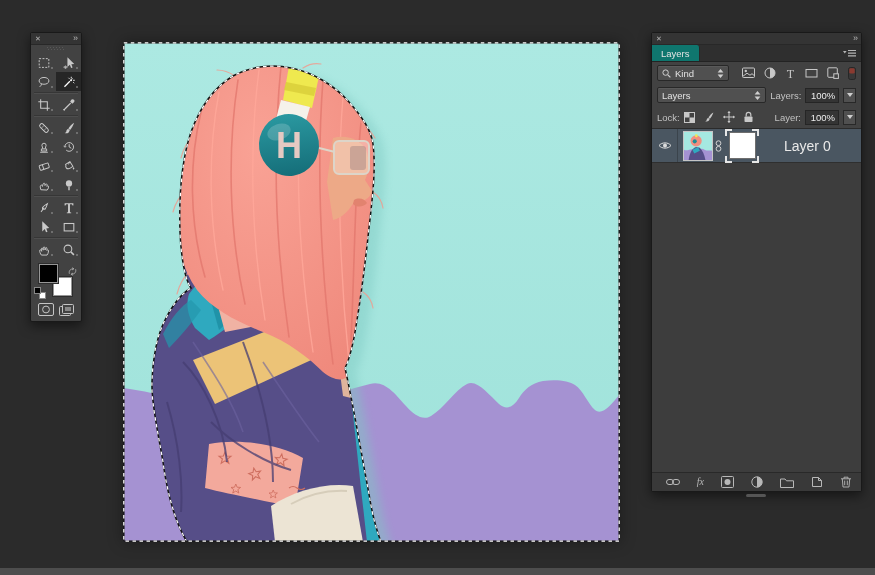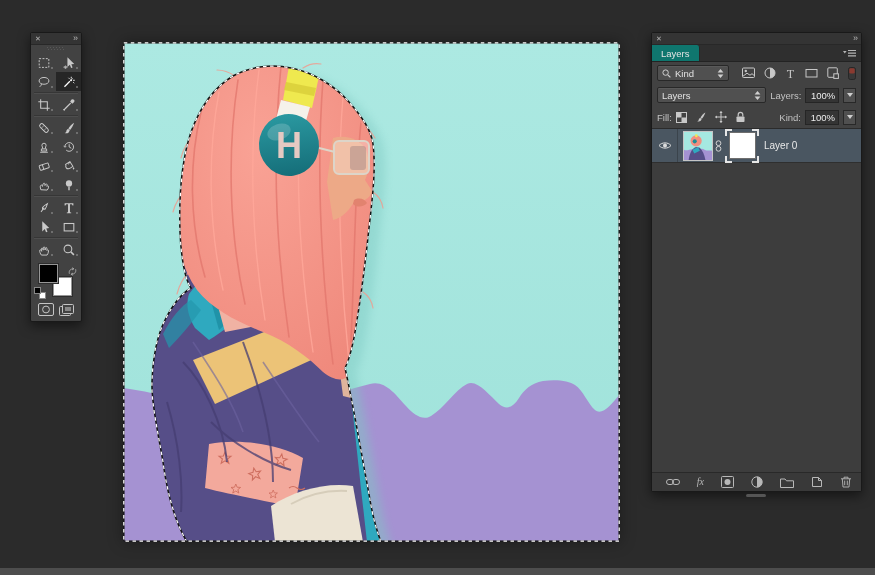--- a/index.html
+++ b/index.html
@@ -54,21 +54,21 @@
 .thumb{width:30px;height:30px;margin-left:5px;border:1px solid #c6c6c6;flex:none}
 .thumb svg{display:block}
 .linkicon{margin:0 2px;color:#d2d2d2;display:flex}
 .mask-wrap{position:relative;width:36px;height:36px;flex:none;display:flex;align-items:center;justify-content:center}
 .mask{width:27px;height:27px;background:#fff;border:1px solid #6e6e6e}
 .mc{position:absolute;width:7px;height:7px}
 .mc.tl{left:1px;top:1px;border-left:2px solid #e6e6e6;border-top:2px solid #e6e6e6}
 .mc.tr{right:1px;top:1px;border-right:2px solid #e6e6e6;border-top:2px solid #e6e6e6}
 .mc.bl{left:1px;bottom:1px;border-left:2px solid #e6e6e6;border-bottom:2px solid #e6e6e6}
 .mc.br{right:1px;bottom:1px;border-right:2px solid #e6e6e6;border-bottom:2px solid #e6e6e6}
-.layer-name{margin-left:4px;color:#e9e9e9;font-size:10px}
+.layer-name{margin-left:24px;color:#e9e9e9;font-size:14px}
 .bottombar{height:19px;background:#393939;border-top:1px solid #292929;display:flex;align-items:center;justify-content:flex-end;gap:17px;padding:0 9px;color:#b8b8b8}
 .fx{font-style:italic;font-size:10px;font-family:"Liberation Serif",serif;line-height:1}
 #panel-resize{position:absolute;left:746px;top:494px;width:20px;height:3px;background:#555;border-radius:2px}
 
 
 #canvas{position:absolute;left:123px;top:42px;width:497px;height:500px;box-shadow:0 0 14px rgba(0,0,0,.35)}
 #canvas svg{display:block}
 </style>
 </head>
 <body>
@@ -497,41 +497,41 @@
         </svg>
     </div>
     <span class="label">Layers:</span>
     <div class="valuebox">100%</div>
     <div class="dropbtn">
         <span class="caret"></span>
       </div>
   </div>
 
   <div class="ctrl-row">
-    <span class="label">Fill:</span>
+    <span class="label">Lock:</span>
     <div class="lockicons">
       <svg width="11" height="11" viewBox="0 0 11 11">
           <rect x=".5" y=".5" width="10" height="10" fill="none" stroke="currentColor"></rect>
           <rect x=".5" y=".5" width="5" height="5" fill="currentColor"></rect>
           <rect x="5.5" y="5.5" width="5" height="5" fill="currentColor"></rect>
         </svg>
       <svg width="12" height="12" viewBox="0 0 16 16">
           <path d="M13.8 2 C11 3.8 8.6 6.4 7.3 8.7 L9.2 10.4 C10.9 8.3 12.9 5 13.8 2 Z" fill="currentColor"></path>
           <path d="M7 9.2 C5.6 9.6 5.1 10.6 4.9 12 C4.8 13 4.1 13.3 3 13.7 C4.6 14.4 6.6 14.1 7.6 13 C8.4 12.1 8.7 10.8 8.9 10.3 Z" fill="currentColor"></path>
         </svg>
       <svg width="12" height="12" viewBox="0 0 12 12">
           <path d="M6 .5 V11.5 M.5 6 H11.5" stroke="currentColor"></path>
           <path d="M6 0 l1.6 2 H4.4 Z M6 12 l-1.6-2 H7.6 Z M0 6 l2-1.6 V7.6 Z M12 6 l-2 1.6 V4.4 Z" fill="currentColor"></path>
         </svg>
       <svg width="11" height="12" viewBox="0 0 11 12">
           <rect x="1.5" y="5.5" width="8" height="5.5" rx=".8" fill="currentColor"></rect>
           <path d="M3.2 5.5 V3.6 a2.3 2.3 0 0 1 4.6 0 V5.5" fill="none" stroke="currentColor" stroke-width="1.2"></path>
         </svg>
     </div>
-    <span class="label" style="margin-left:auto">Kind:</span>
+    <span class="label" style="margin-left:auto">Layer:</span>
     <div class="valuebox">100%</div>
     <div class="dropbtn">
         <span class="caret"></span>
       </div>
   </div>
 
   <div class="list">
     <div class="layer-row">
       <div class="eye-cell">
         <svg width="14" height="9" viewBox="0 0 14 9">

